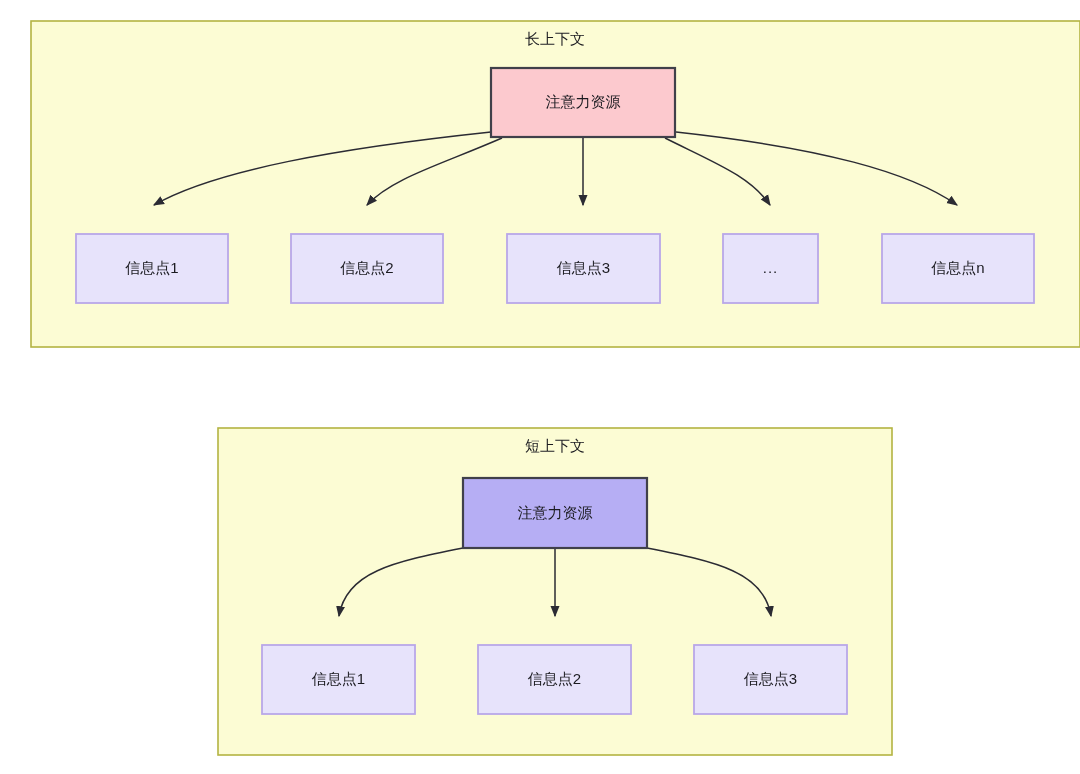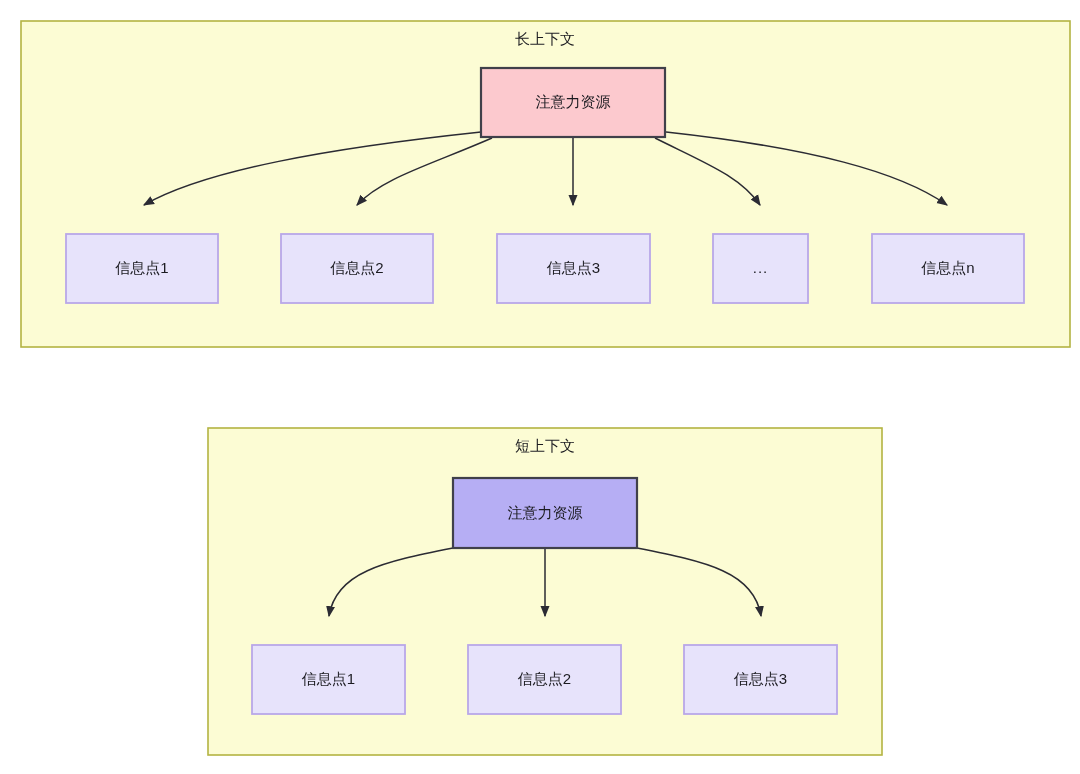--- a/index.html
+++ b/index.html
@@ -10,20 +10,21 @@
   body {
     width: 1080px;
     height: 774px;
     font-family: "Liberation Sans", "DejaVu Sans", sans-serif;
     overflow: hidden;
   }
   #diagram-root {
     position: relative;
     width: 903px;
     height: 774px;
+    margin-left: 10px;
   }
   svg.canvas {
     position: absolute;
     top: 0;
     left: 0;
     width: 1080px;
     height: 774px;
     display: block;
   }
   .group-rect {

